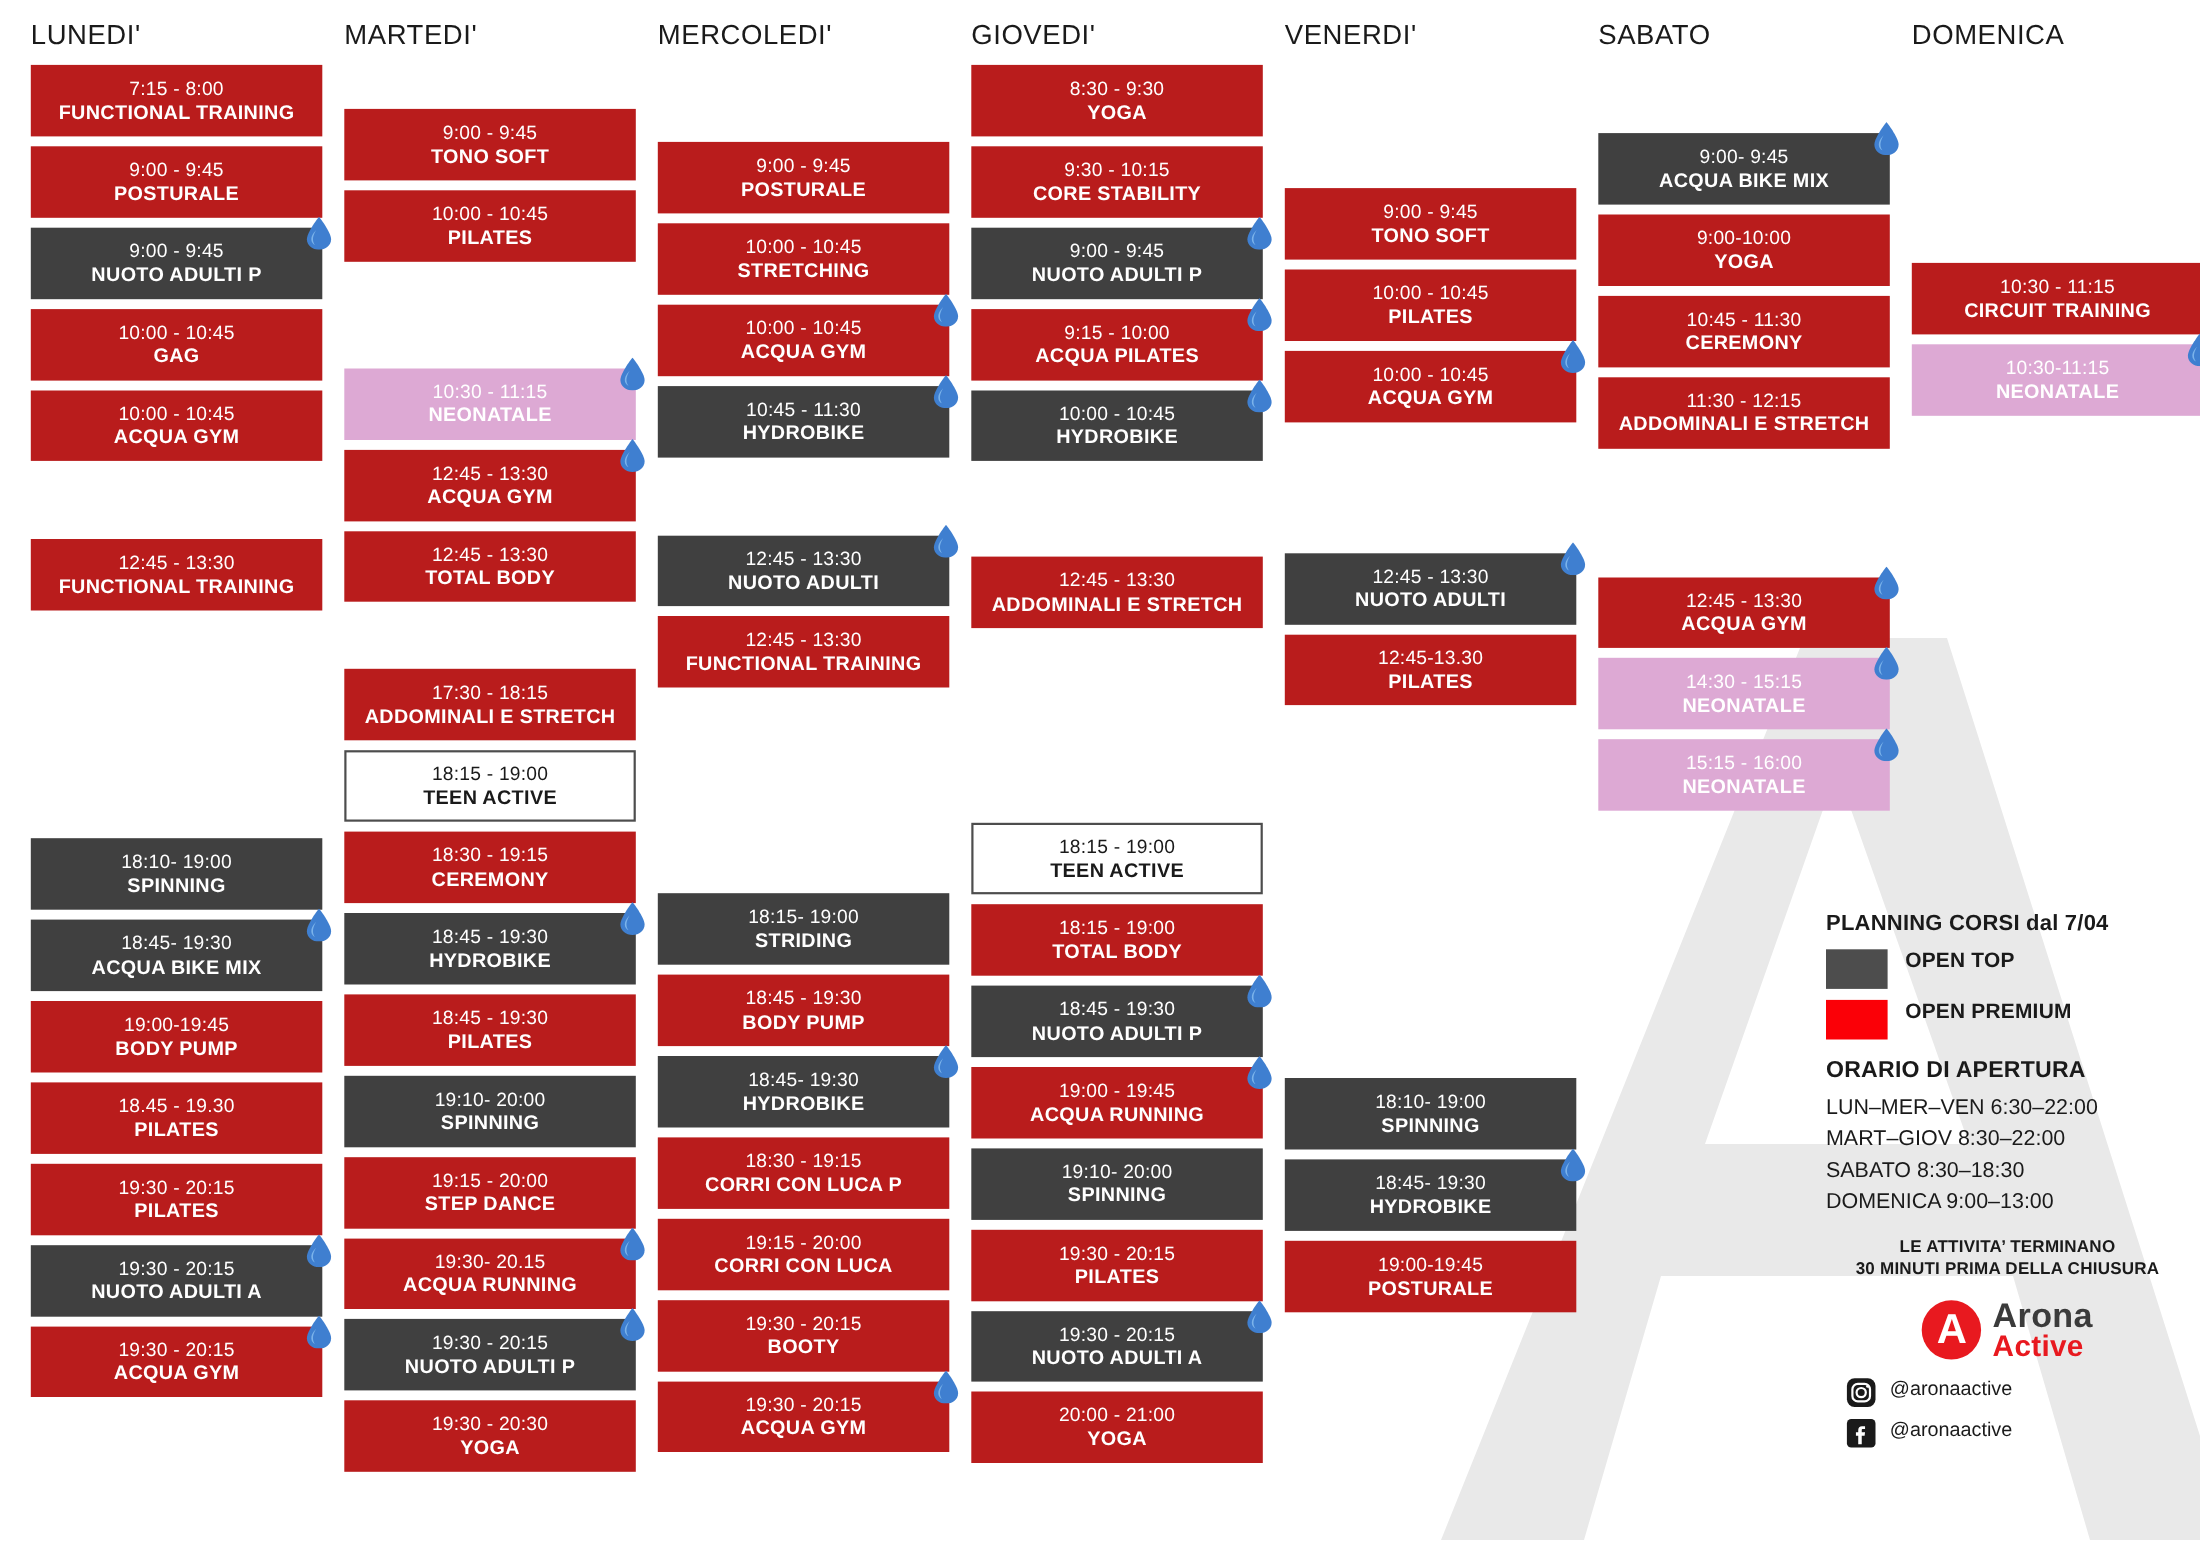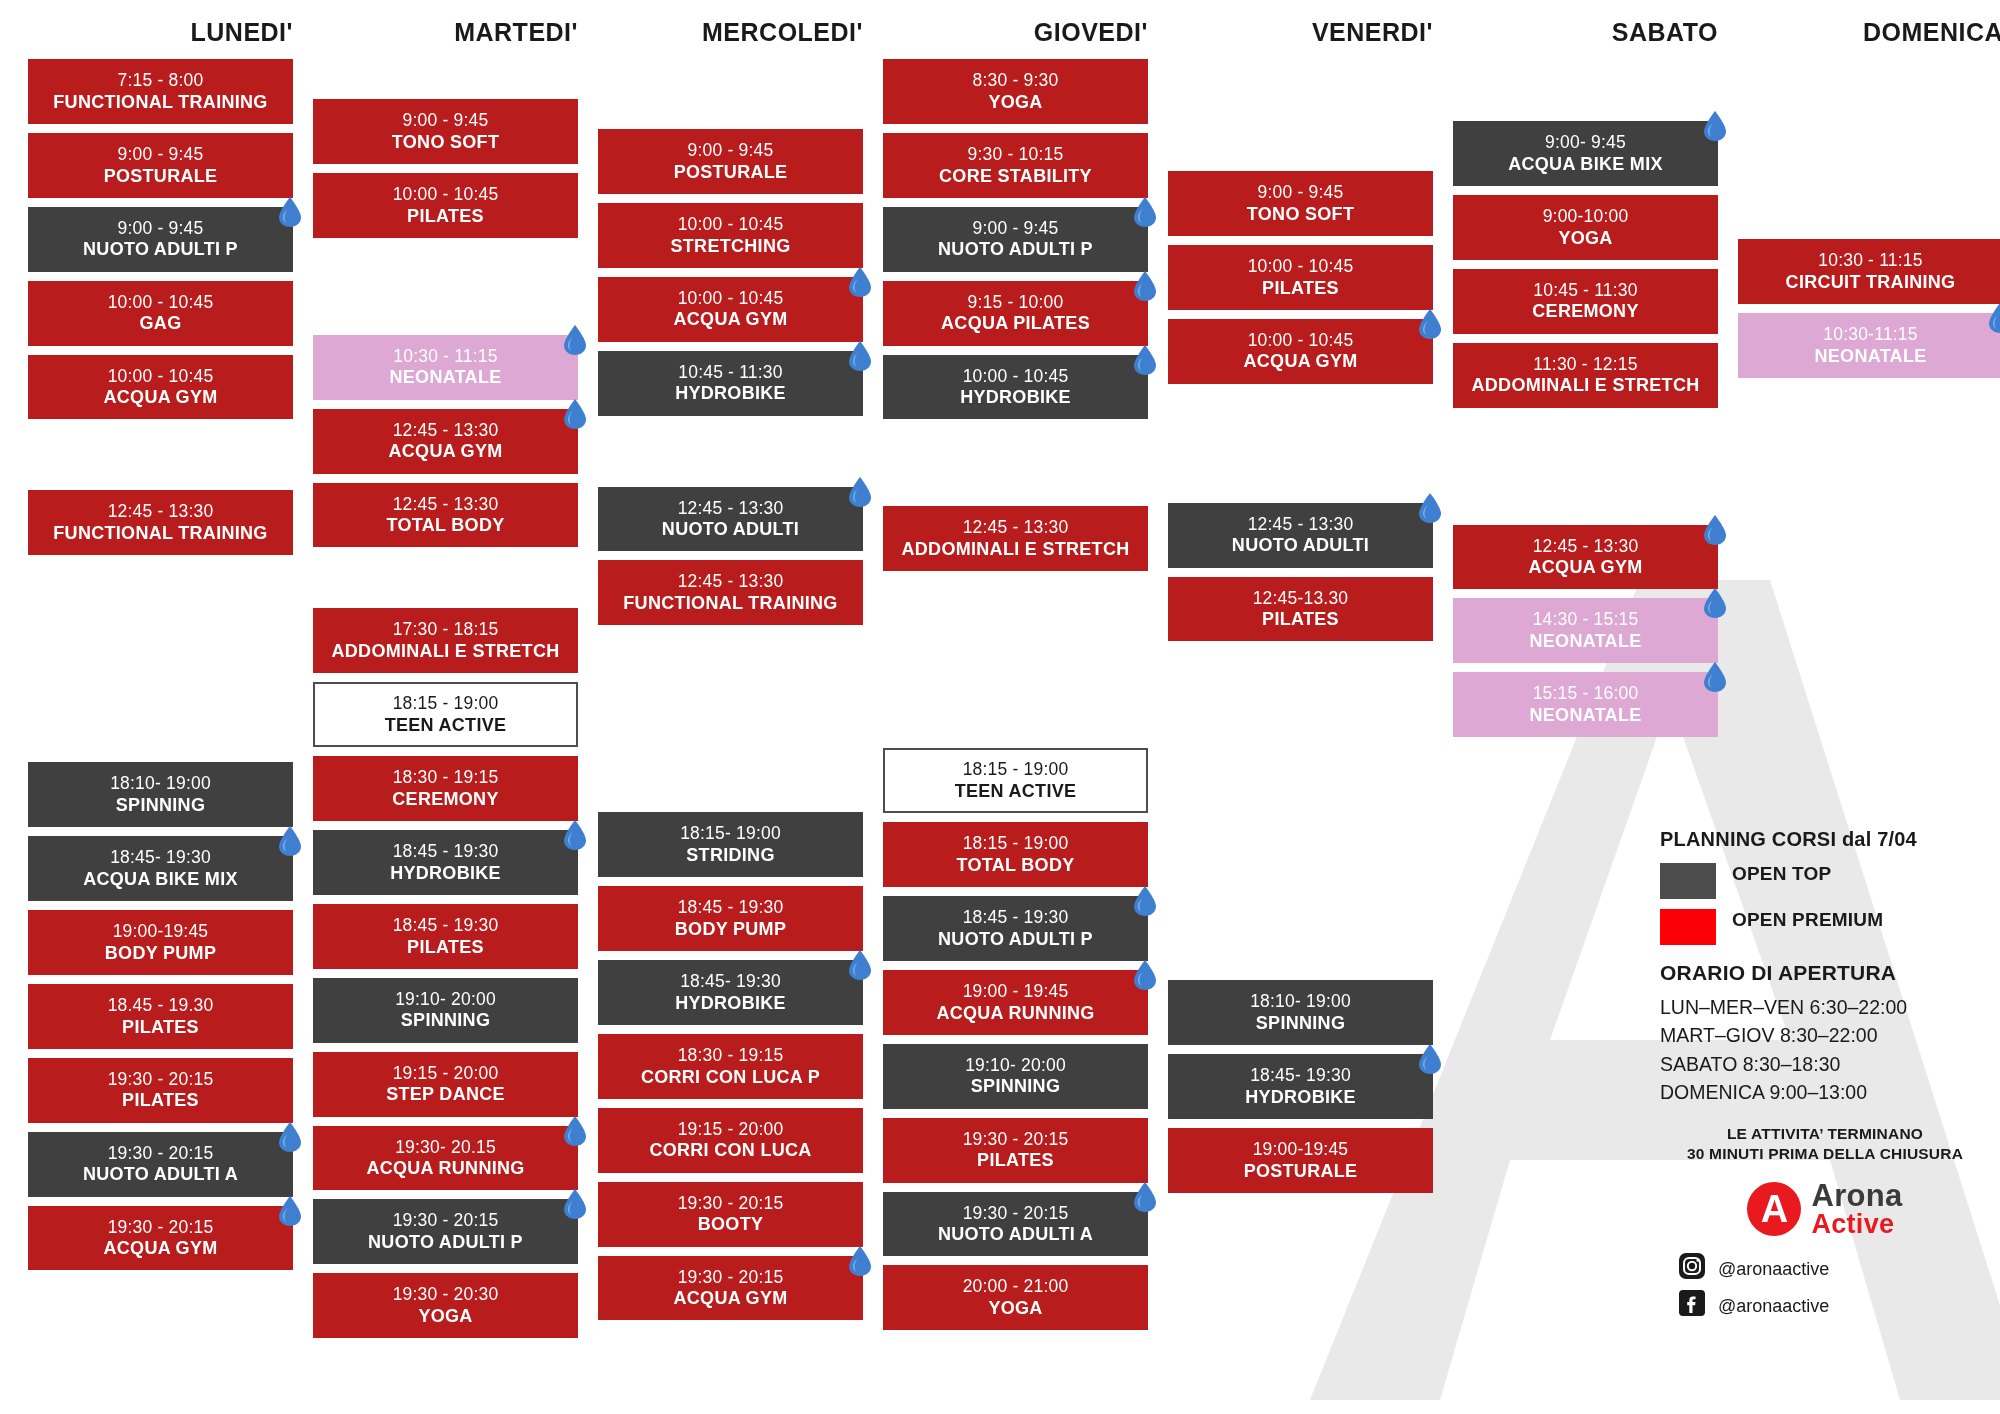--- a/index.html
+++ b/index.html
@@ -35,22 +35,22 @@
     padding: 10px 18px 0 18px;
     gap: 0px;
   }
   .col {
     width: 285px;
     flex: 0 0 285px;
     padding: 0 10px;
     position: relative;
   }
   .day-title {
-    text-align: right;
-    font-weight: bold;
+    text-align: left;
+    font-weight: normal;
     font-size: 25px;
     letter-spacing: 0.5px;
     color: #1a1a1a;
     margin: 8px 0 12px 0;
     font-family: "Liberation Sans", sans-serif;
   }
   .slot {
     position: relative;
     margin-bottom: 9px;
     padding: 9px 4px 9px 4px;
@@ -156,21 +156,21 @@
     font-family: "Liberation Sans", sans-serif;
   }
   .brand-text { line-height: 1.0; }
   .brand-1 { font-size: 31px; font-weight: bold; color: #3b3b3b; letter-spacing: 0.3px;}
   .brand-2 { font-size: 27px; font-weight: bold; color: #e8191f; letter-spacing: 0.3px;}
   .social {
     margin-top: 14px;
   }
   .social-row {
     display: flex;
-    align-items: flex-end;
+    align-items: flex-start;
     margin-bottom: 9px;
     padding-left: 18px;
   }
   .sic {
     width: 28px; height: 28px;
     margin-right: 12px;
     flex: 0 0 28px;
   }
   .sic svg { width: 100%; height: 100%; display: block; }
   .shandle { font-size: 18px; color: #1a1a1a; }

